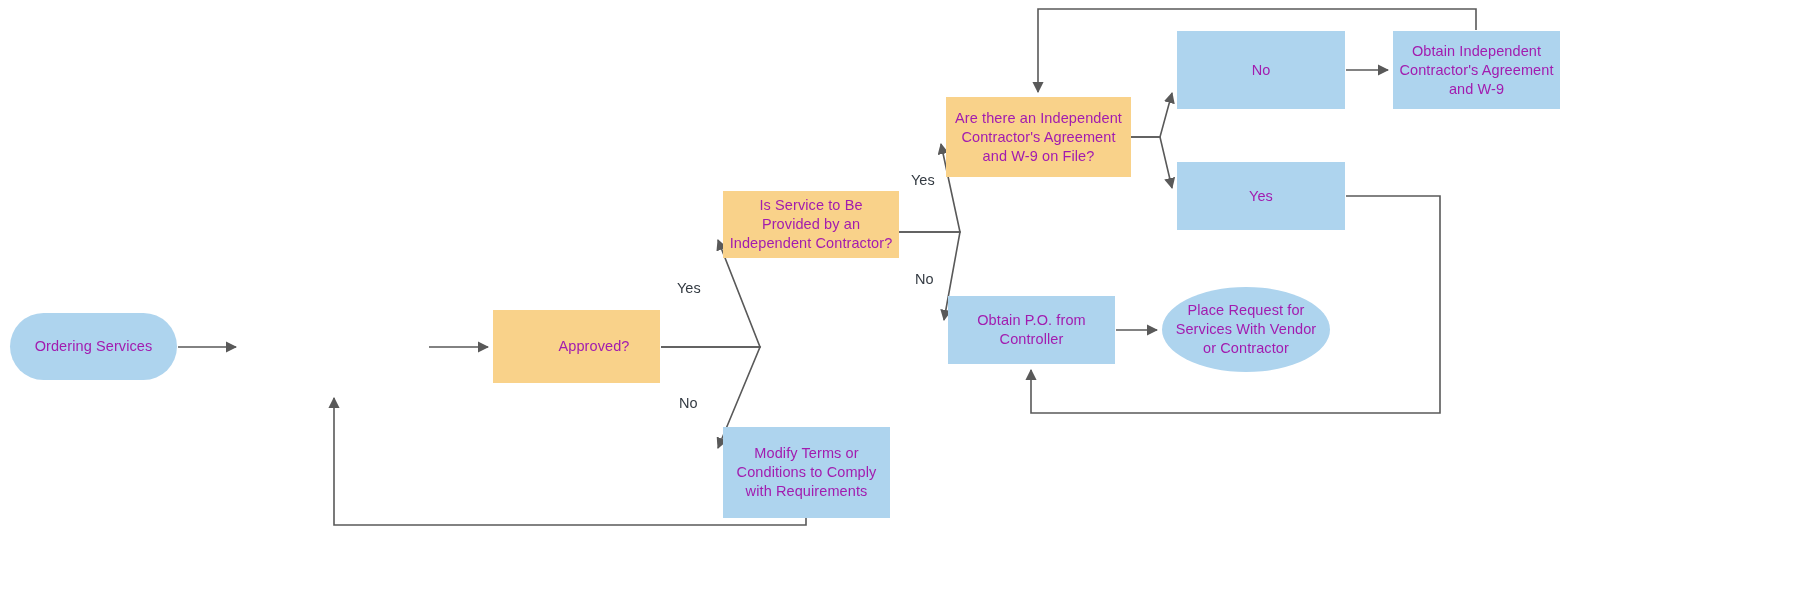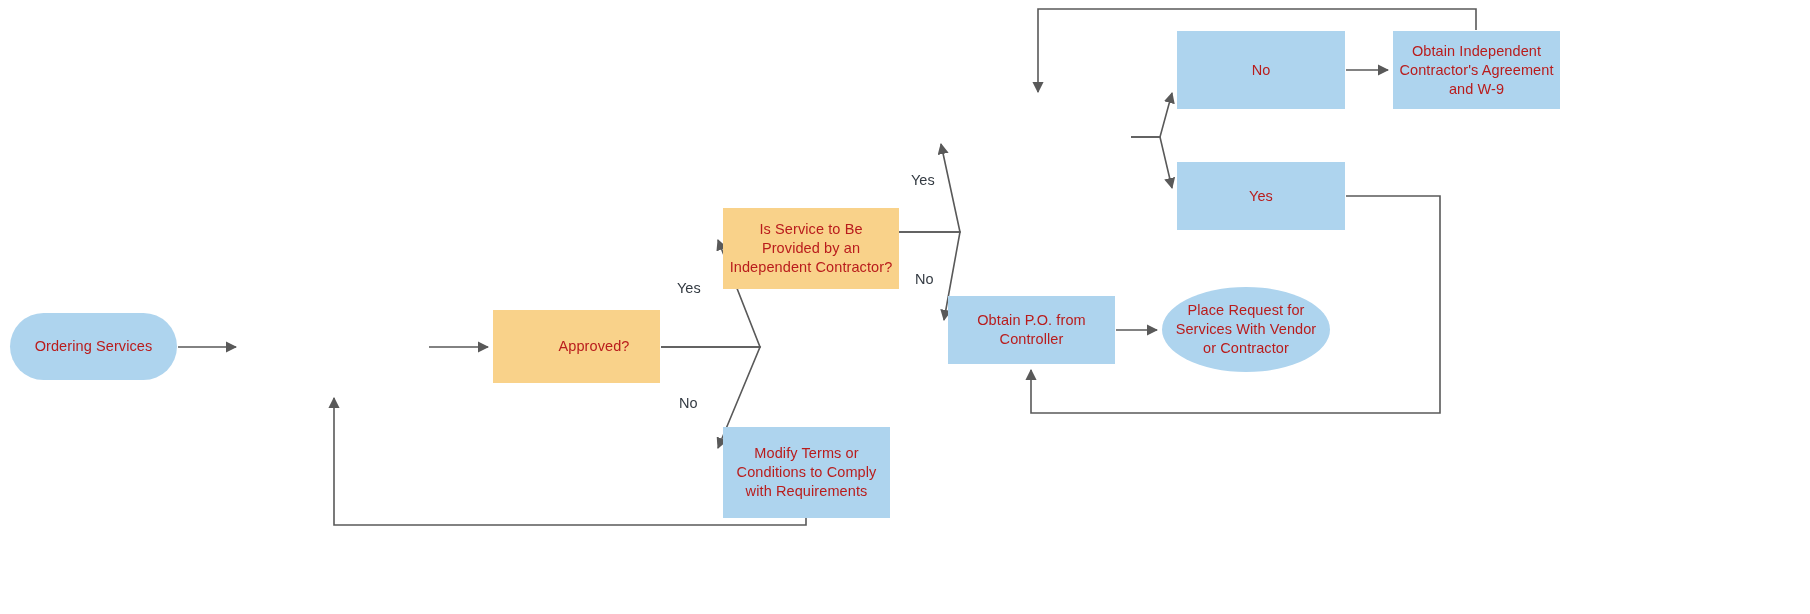--- a/index.html
+++ b/index.html
@@ -22,21 +22,21 @@
     height:614px;
     pointer-events:none;
   }
   .node{
     position:absolute;
     box-sizing:border-box;
     display:flex;
     align-items:center;
     justify-content:center;
     text-align:center;
-    color:#b91c1c;
+    color:#a21caf;
     font-size:14.5px;
     line-height:19px;
     padding:2px 6px;
     letter-spacing:.1px;
   }
   .node span{display:block;width:100%;}
   .n-process{ background:#aed4ee; }
   .n-decision{ background:#f9d28a; }
   .n-terminator{ background:#aed4ee; border-radius:34px; }
   .n-ellipse{ background:#aed4ee; border-radius:50%; }
@@ -78,28 +78,31 @@
 
   <div class="node n-terminator" style="left:10px; top:313px; width:167px; height:67px;">
     <span>Ordering Services</span>
   </div>
 
 
   <div class="node n-decision" style="left:493px; top:310px; width:167px; height:73px;padding-left:41px;">
     <span>Approved?</span>
   </div>
 
-  <div class="node n-decision" style="left:723px; top:208px; width:176px; height:81px;justify-content:center;">
+  <div class="node n-decision" style="left:723px; top:191px; width:176px; height:67px;justify-content:center;">
     <span>Is Service to Be Provided by an Independent Contractor?</span>
   </div>
 
   <div class="node n-process" style="left:723px; top:427px; width:167px; height:91px;">
     <span>Modify Terms or Conditions to Comply with Requirements</span>
   </div>
 
+  <div class="node n-decision" style="left:946px; top:97px; width:185px; height:80px;">
+    <span>Are there an Independent Contractor's Agreement and W-9 on File?</span>
+  </div>
 
   <div class="node n-process" style="left:1177px; top:31px; width:168px; height:78px;">
     <span>No</span>
   </div>
 
   <div class="node n-process" style="left:1393px; top:31px; width:167px; height:78px;">
     <span>Obtain Independent Contractor's Agreement and W-9</span>
   </div>
 
   <div class="node n-process" style="left:1177px; top:162px; width:168px; height:68px;">

